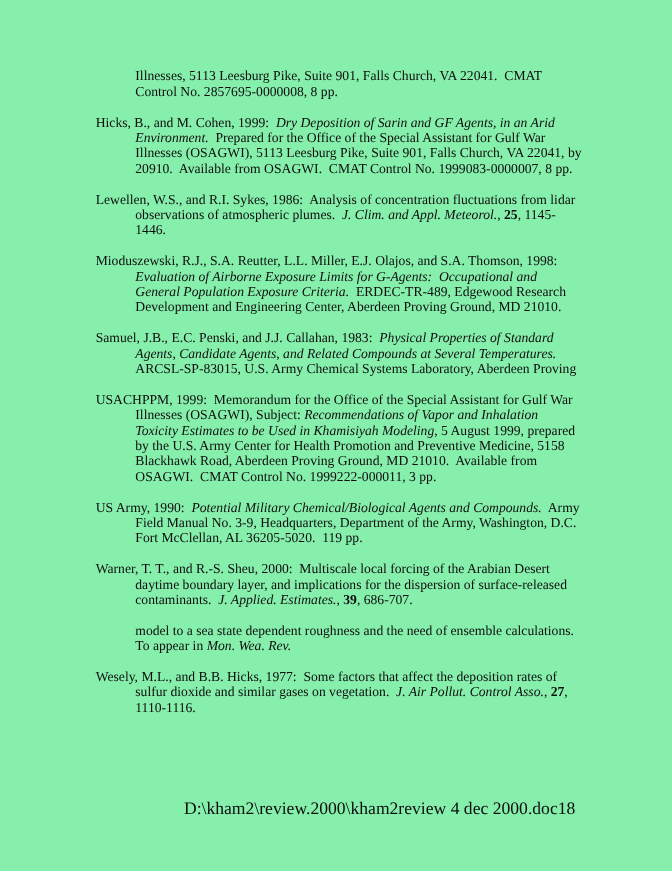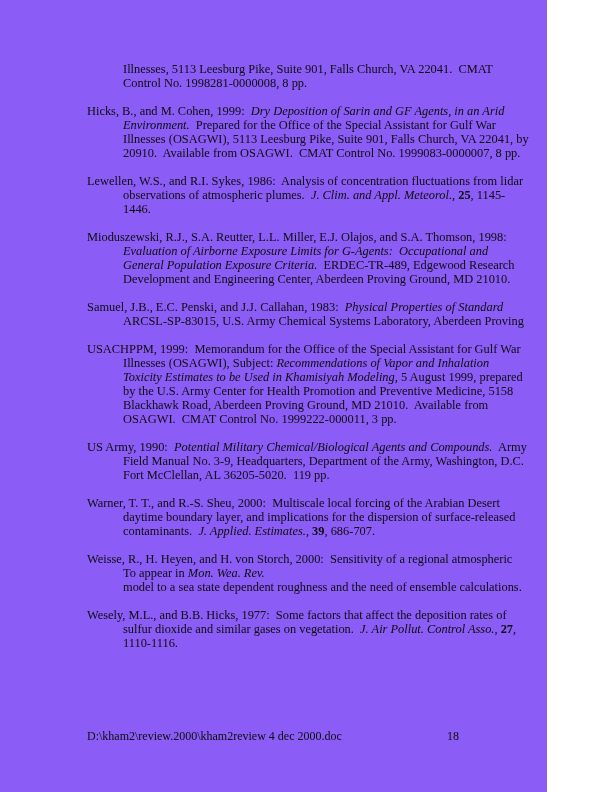--- a/index.html
+++ b/index.html
@@ -4,23 +4,23 @@
 <style>
   * { margin: 0; padding: 0; box-sizing: border-box; }
   html, body { width: 611px; height: 792px; }
   body {
     background: #ffffff;
     font-family: "Liberation Serif", serif;
     color: #0d0d0d;
   }
   .page {
     position: relative;
-    width: 547px;
+    width: 611px;
     height: 792px;
-    background: #8b5cf6;
+    background: #86efac;
     overflow: hidden;
   }
   .content {
     position: absolute;
     top: 62px;
     left: 87px;
     width: 438px;
   }
   .ref { margin-bottom: 14px; }
   .line {
@@ -28,56 +28,57 @@
     line-height: 14px;
     white-space: pre;
   }
   .line.cont { padding-left: 36px; }
   .s-r { font-style: normal; font-weight: normal; }
   .s-i { font-style: italic; }
   .s-b { font-weight: bold; }
   .footer {
     position: absolute;
     top: 729px;
-    left: 87px;
+    left: 71px;
     right: 88px;
     display: flex;
-    justify-content: space-between;
-    font-size: 12px;
+    justify-content: flex-end;
+    font-size: 16px;
     line-height: 14px;
   }
 </style>
 </head>
 <body>
 
 <div class="page">
   <div class="content" id="refs">
       <div class="ref">
         <div class="line cont"><span class="s-r">Illnesses, 5113 Leesburg Pike, Suite 901, Falls Church, VA 22041.  CMAT</span></div>
-        <div class="line cont"><span class="s-r">Control No. 1998281-0000008, 8 pp.</span></div>
+        <div class="line cont"><span class="s-r">Control No. 2857695-0000008, 8 pp.</span></div>
       </div>
       <div class="ref">
         <div class="line"><span class="s-r">Hicks, B., and M. Cohen, 1999:  </span><span class="s-i">Dry Deposition of Sarin and GF Agents, in an Arid</span></div>
         <div class="line cont"><span class="s-i">Environment.</span><span class="s-r">  Prepared for the Office of the Special Assistant for Gulf War</span></div>
         <div class="line cont"><span class="s-r">Illnesses (OSAGWI), 5113 Leesburg Pike, Suite 901, Falls Church, VA 22041, by</span></div>
         <div class="line cont"><span class="s-r">20910.  Available from OSAGWI.  CMAT Control No. 1999083-0000007, 8 pp.</span></div>
       </div>
       <div class="ref">
         <div class="line"><span class="s-r">Lewellen, W.S., and R.I. Sykes, 1986:  Analysis of concentration fluctuations from lidar</span></div>
         <div class="line cont"><span class="s-r">observations of atmospheric plumes.  </span><span class="s-i">J. Clim. and Appl. Meteorol.</span><span class="s-r">, </span><span class="s-b">25</span><span class="s-r">, 1145-</span></div>
         <div class="line cont"><span class="s-r">1446.</span></div>
       </div>
       <div class="ref">
         <div class="line"><span class="s-r">Mioduszewski, R.J., S.A. Reutter, L.L. Miller, E.J. Olajos, and S.A. Thomson, 1998:</span></div>
         <div class="line cont"><span class="s-i">Evaluation of Airborne Exposure Limits for G-Agents:  Occupational and</span></div>
         <div class="line cont"><span class="s-i">General Population Exposure Criteria.</span><span class="s-r">  ERDEC-TR-489, Edgewood Research</span></div>
         <div class="line cont"><span class="s-r">Development and Engineering Center, Aberdeen Proving Ground, MD 21010.</span></div>
       </div>
       <div class="ref">
         <div class="line"><span class="s-r">Samuel, J.B., E.C. Penski, and J.J. Callahan, 1983:  </span><span class="s-i">Physical Properties of Standard</span></div>
+        <div class="line cont"><span class="s-i">Agents, Candidate Agents, and Related Compounds at Several Temperatures.</span></div>
         <div class="line cont"><span class="s-r">ARCSL-SP-83015, U.S. Army Chemical Systems Laboratory, Aberdeen Proving</span></div>
       </div>
       <div class="ref">
         <div class="line"><span class="s-r">USACHPPM, 1999:  Memorandum for the Office of the Special Assistant for Gulf War</span></div>
         <div class="line cont"><span class="s-r">Illnesses (OSAGWI), Subject: </span><span class="s-i">Recommendations of Vapor and Inhalation</span></div>
         <div class="line cont"><span class="s-i">Toxicity Estimates to be Used in Khamisiyah Modeling</span><span class="s-r">, 5 August 1999, prepared</span></div>
         <div class="line cont"><span class="s-r">by the U.S. Army Center for Health Promotion and Preventive Medicine, 5158</span></div>
         <div class="line cont"><span class="s-r">Blackhawk Road, Aberdeen Proving Ground, MD 21010.  Available from</span></div>
         <div class="line cont"><span class="s-r">OSAGWI.  CMAT Control No. 1999222-000011, 3 pp.</span></div>
       </div>
@@ -85,23 +86,22 @@
         <div class="line"><span class="s-r">US Army, 1990:  </span><span class="s-i">Potential Military Chemical/Biological Agents and Compounds.</span><span class="s-r">  Army</span></div>
         <div class="line cont"><span class="s-r">Field Manual No. 3-9, Headquarters, Department of the Army, Washington, D.C.</span></div>
         <div class="line cont"><span class="s-r">Fort McClellan, AL 36205-5020.  119 pp.</span></div>
       </div>
       <div class="ref">
         <div class="line"><span class="s-r">Warner, T. T., and R.-S. Sheu, 2000:  Multiscale local forcing of the Arabian Desert</span></div>
         <div class="line cont"><span class="s-r">daytime boundary layer, and implications for the dispersion of surface-released</span></div>
         <div class="line cont"><span class="s-r">contaminants.  </span><span class="s-i">J. Applied. Estimates.</span><span class="s-r">, </span><span class="s-b">39</span><span class="s-r">, 686-707.</span></div>
       </div>
       <div class="ref">
-        <div class="line"><span class="s-r">Weisse, R., H. Heyen, and H. von Storch, 2000:  Sensitivity of a regional atmospheric</span></div>
+        <div class="line cont"><span class="s-r">model to a sea state dependent roughness and the need of ensemble calculations.</span></div>
         <div class="line cont"><span class="s-r">To appear in </span><span class="s-i">Mon. Wea. Rev.</span></div>
-        <div class="line cont"><span class="s-r">model to a sea state dependent roughness and the need of ensemble calculations.</span></div>
       </div>
       <div class="ref">
         <div class="line"><span class="s-r">Wesely, M.L., and B.B. Hicks, 1977:  Some factors that affect the deposition rates of</span></div>
         <div class="line cont"><span class="s-r">sulfur dioxide and similar gases on vegetation.  </span><span class="s-i">J. Air Pollut. Control Asso.</span><span class="s-r">, </span><span class="s-b">27</span><span class="s-r">,</span></div>
         <div class="line cont"><span class="s-r">1110-1116.</span></div>
       </div>
     </div>
   <div class="footer">
     <span>D:\kham2\review.2000\kham2review 4 dec 2000.doc</span>
     <span>18</span>

